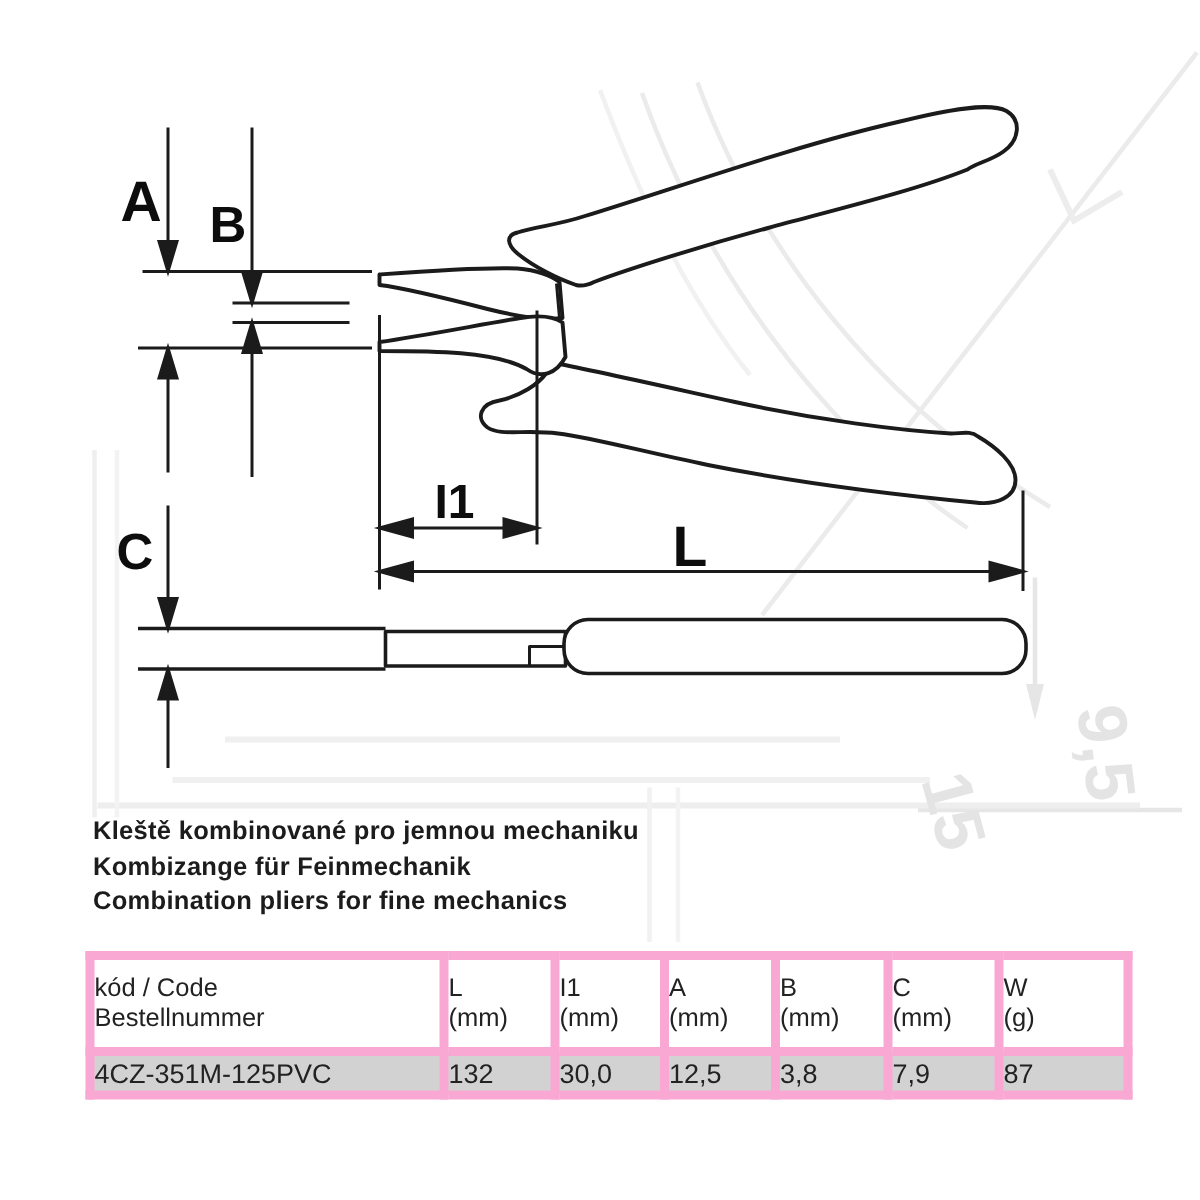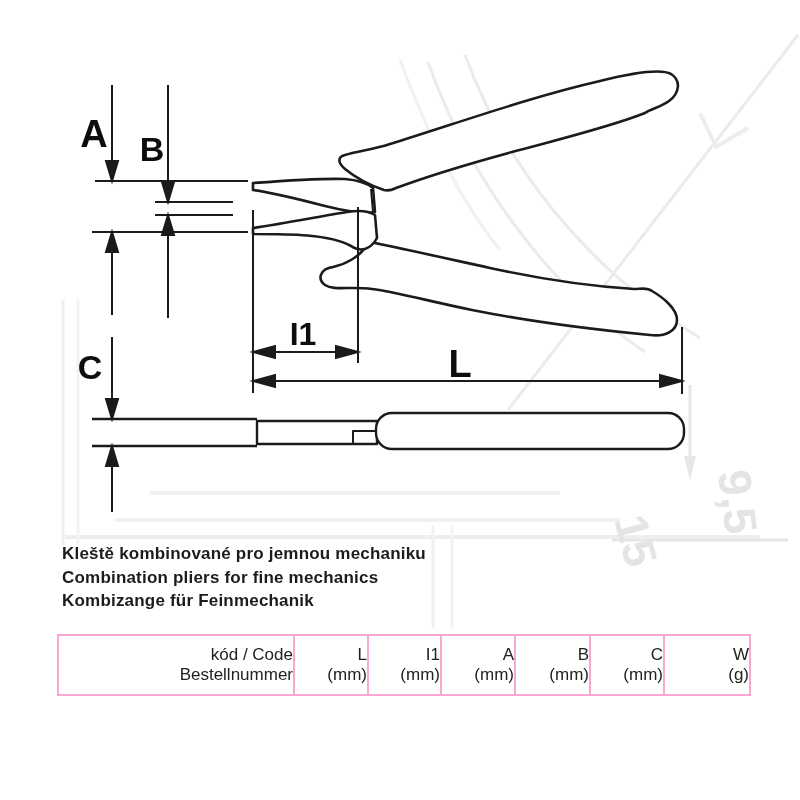--- a/index.html
+++ b/index.html
@@ -12,21 +12,21 @@
     position:absolute;left:62px;top:542px;
     font-size:17px;font-weight:bold;line-height:23.5px;color:#1c1c1c;
     letter-spacing:0.2px;white-space:nowrap;
   }
   .spec-table{
     position:absolute;left:57px;top:634px;
     border-collapse:collapse;table-layout:fixed;width:692px;
     font-size:17px;color:#222;
   }
   .spec-table td{
-    border:2px solid #f9a8d4;text-align:right;vertical-align:middle;
+    border:6px solid #f9a8d4;text-align:left;vertical-align:middle;
     padding:0;line-height:20px;
   }
   .spec-table .hdr td{height:58px;background:#ffffff;}
   .spec-table .datarow td{height:23px;background:#d2d2d2;font-size:18px;}
   .hdr-line{display:block;}
 </style>
 </head>
 <body>
 
 <svg id="drawing" width="800" height="800" viewBox="0 0 800 800">
@@ -151,22 +151,22 @@
     <text x="94" y="147" font-size="38">A</text>
     <text x="152" y="161" font-size="34">B</text>
     <text x="90" y="379" font-size="34">C</text>
     <text x="303" y="345" font-size="32">I1</text>
     <text x="460" y="377" font-size="38">L</text>
   </g>
 </svg>
 
 <div class="title-block">
   <div>Kleště kombinované pro jemnou mechaniku</div>
+  <div>Kombizange für Feinmechanik</div>
   <div>Combination pliers for fine mechanics</div>
-  <div>Kombizange für Feinmechanik</div>
 </div>
 
 <table class="spec-table">
   <colgroup>
     <col style="width:236px">
       <col style="width:74px">
       <col style="width:73px">
     <col style="width:74px">
       <col style="width:75px">
       <col style="width:74px">
@@ -196,14 +196,23 @@
     </td>
     <td>
       <span class="hdr-line">C</span>
       <span class="hdr-line">(mm)</span>
     </td>
     <td>
       <span class="hdr-line">W</span>
       <span class="hdr-line">(g)</span>
     </td>
   </tr>
+  <tr class="datarow">
+    <td>4CZ-351M-125PVC</td>
+    <td>132</td>
+    <td>30,0</td>
+    <td>12,5</td>
+    <td>3,8</td>
+    <td>7,9</td>
+    <td>87</td>
+  </tr>
 </tbody>
   </table>
 
 </body></html>

